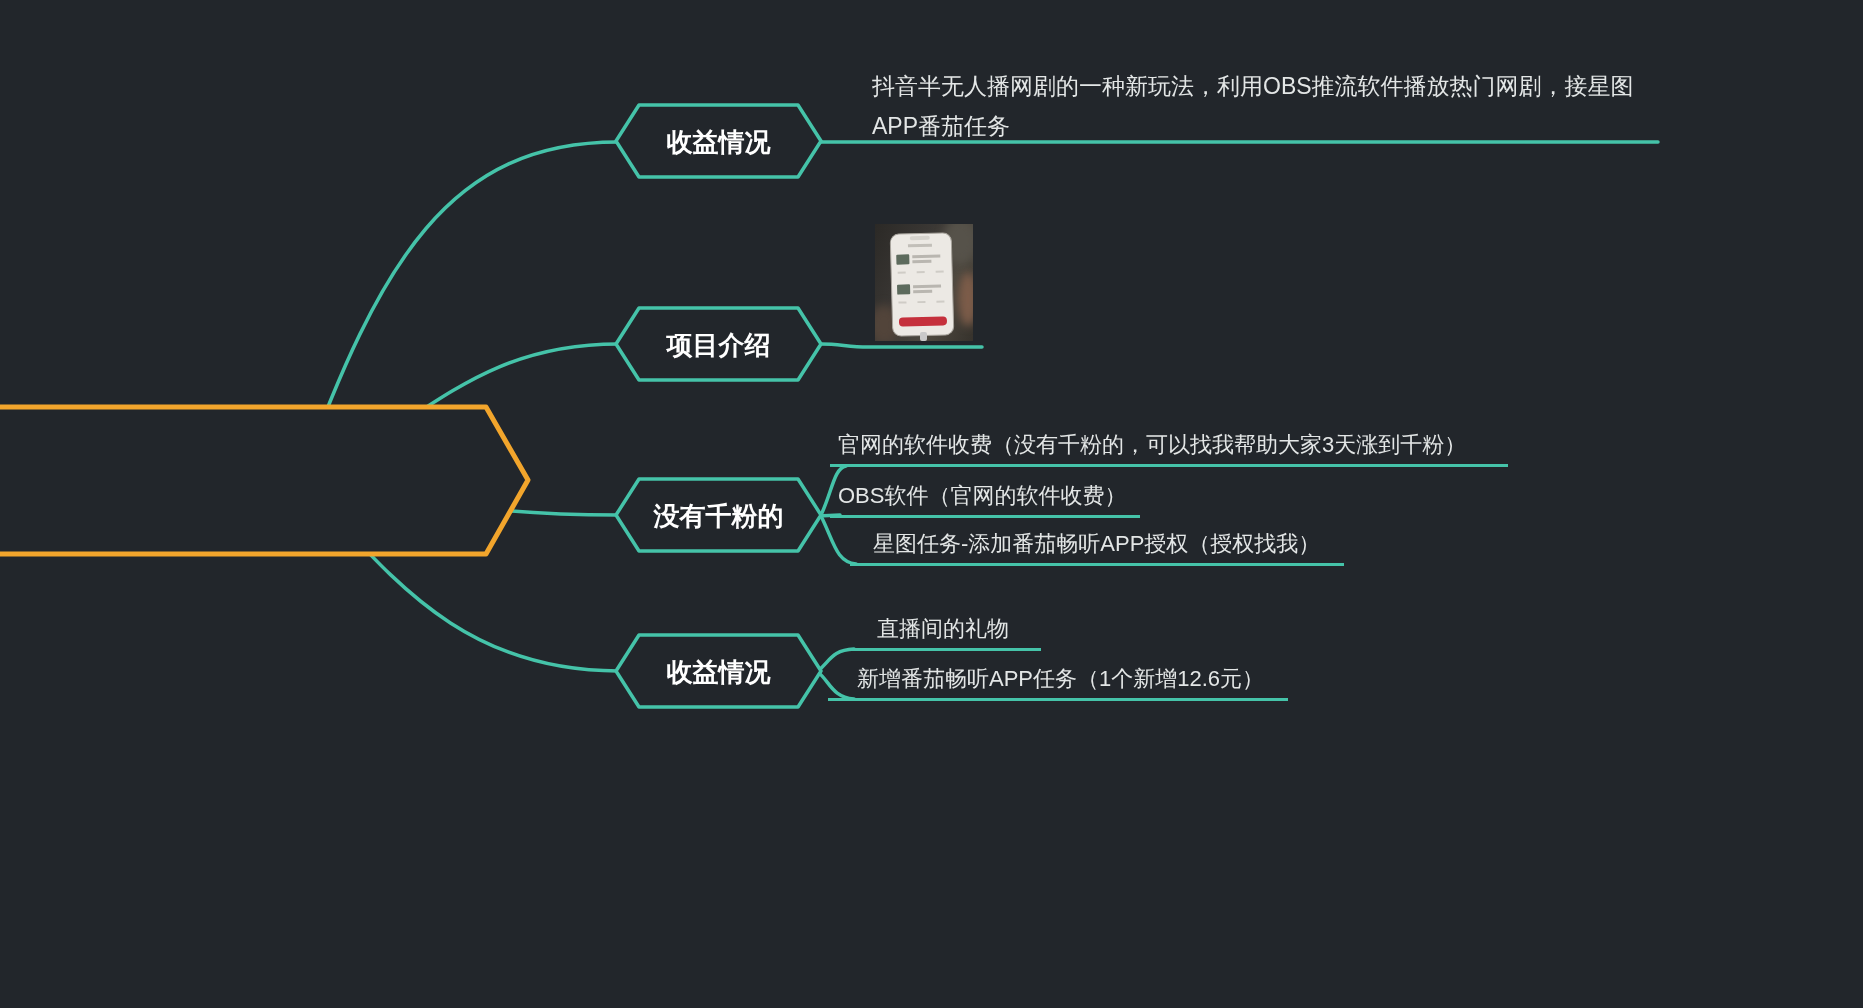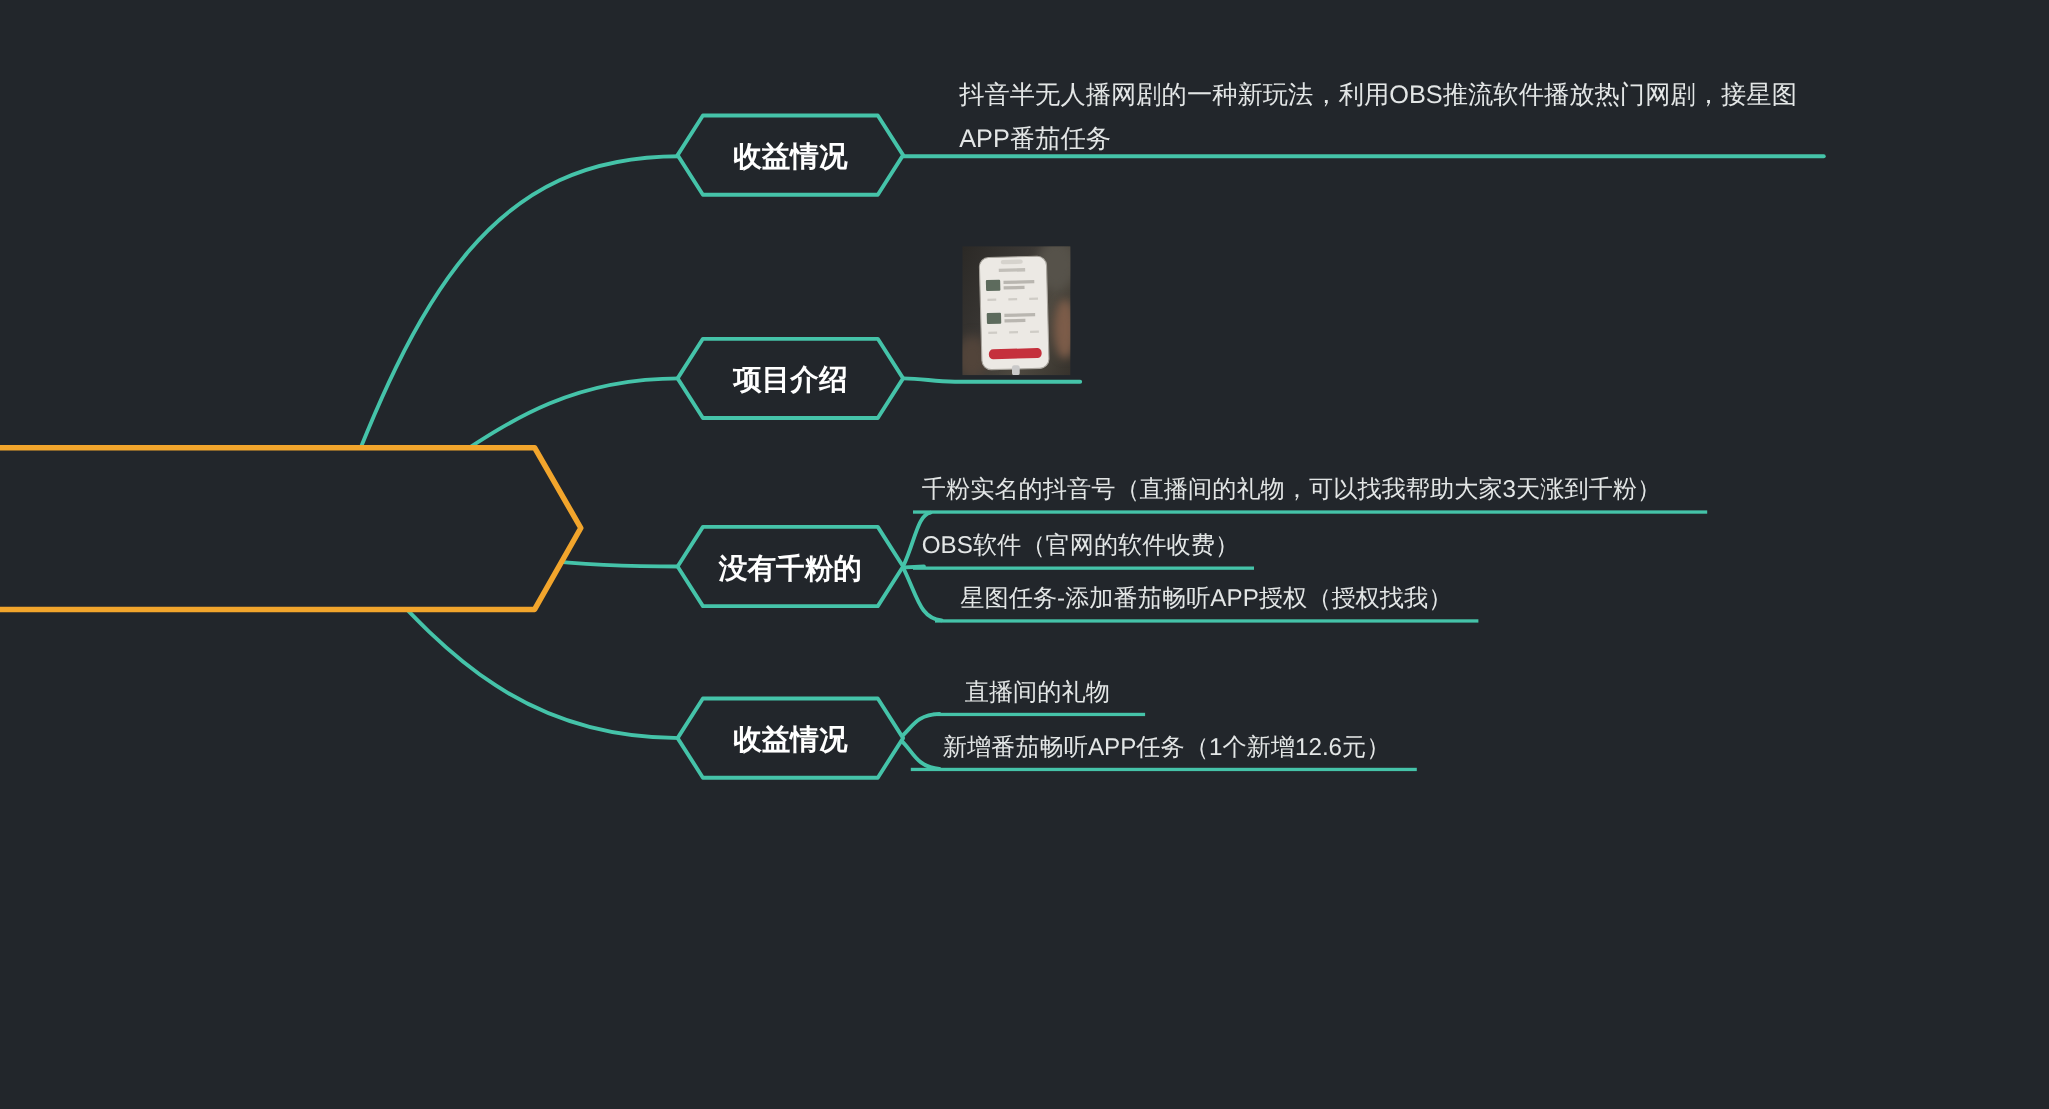--- a/index.html
+++ b/index.html
@@ -121,20 +121,20 @@
       <div class="ln" style="left:21px;top:51px;width:28px;"></div>
       <div class="ln" style="left:21px;top:56px;width:19px;"></div>
       <div class="dash" style="left:6px;top:67px;"></div>
       <div class="dash" style="left:25px;top:67px;"></div>
       <div class="dash" style="left:44px;top:67px;"></div>
       <div class="btn"></div>
     </div>
     <div class="cable"></div>
   </div>
 
-  <div class="abs leaf lf-fan">千粉实名的抖音号（直播间的礼物，可以找我帮助大家3天涨到千粉）</div>
+  <div class="abs leaf lf-fan">官网的软件收费（没有千粉的，可以找我帮助大家3天涨到千粉）</div>
   <div class="abs leaf lf-xingtu">星图任务-添加番茄畅听APP授权（授权找我）</div>
   <div class="abs leaf lf-obs">OBS软件（官网的软件收费）</div>
 
   <div class="abs leaf lf-gift">直播间的礼物</div>
   <div class="abs leaf lf-task">新增番茄畅听APP任务（1个新增12.6元）</div>
 
 </div>
 
 </body></html>

